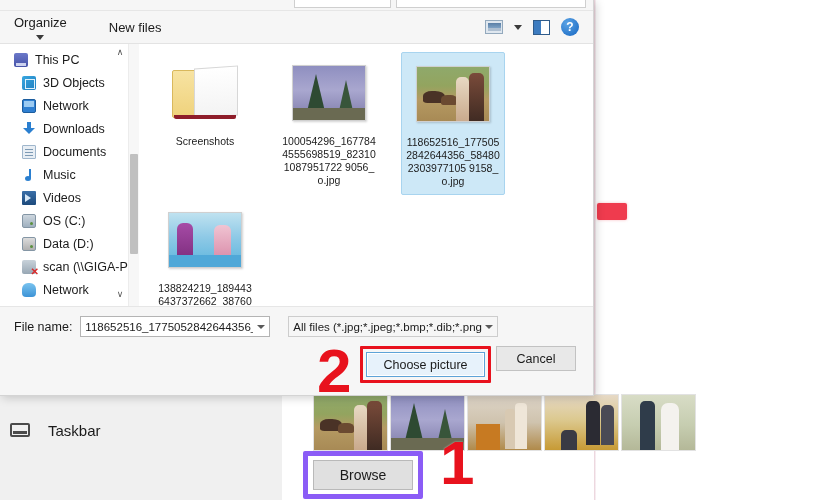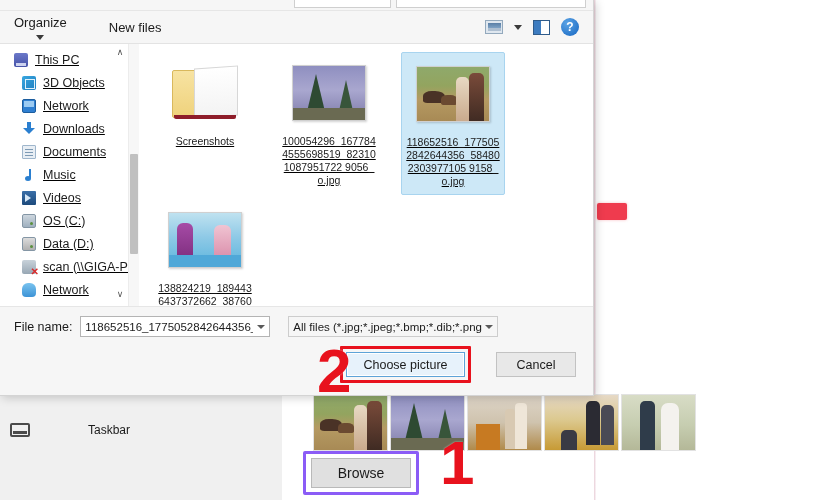--- a/index.html
+++ b/index.html
@@ -35,21 +35,21 @@
     display: flex; align-items: center; gap: 18px; padding-left: 10px;
   }
   #taskbar-icon {
     width: 20px; height: 14px; border: 2px solid #4a4a4a; border-radius: 2px;
     position: relative; flex: none;
   }
   #taskbar-icon::after {
     content: ""; position: absolute; left: 1px; right: 1px; bottom: 1px;
     height: 3px; background: #4a4a4a;
   }
-  #taskbar-label { font-size: 12px; color: #1b1b1b; margin-left: 40px; }
+  #taskbar-label { font-size: 15px; color: #1b1b1b; }
 
   
   #bg-thumb-strip {
     position: absolute; left: 313px; top: 394px; display: flex; gap: 2px;
   }
   .bg-thumb {
     width: 75px; height: 57px; border: 1px solid #e2e2e2; overflow: hidden;
     position: relative;
   }
   .bg-thumb i { position: absolute; display: block; }
@@ -80,21 +80,21 @@
   .ph-couple .k { left: 16px; bottom: 0; width: 16px; height: 20px; background: #3a3a44; border-radius: 5px 5px 0 0; }
 
   
   .ph-outdoor { background: linear-gradient(#d8dcc6 0%, #c6cdb0 55%, #b4b898 100%); }
   .ph-outdoor .m { left: 18px; top: 6px; width: 15px; height: 50px; background: #2f3c4a; border-radius: 5px 5px 0 0; }
   .ph-outdoor .w { right: 16px; top: 8px; width: 18px; height: 48px; background: #f4f2ee; border-radius: 7px 7px 0 0; }
 
   
   #browse-wrap {
     position: absolute; left: 303px; top: 451px;
-    border: 3px solid #8b5cf6; border-radius: 2px; padding: 4px 5px;
+    border: 5px solid #8b5cf6; border-radius: 2px; padding: 4px 5px;
   }
   #browse-button {
     width: 100px; height: 30px; background: #e0e0e0; border: 1px solid #b9b9b9;
     font-family: "Liberation Sans", sans-serif; font-size: 14px; color: #1b1b1b;
     cursor: pointer; display: flex; align-items: center; justify-content: center;
   }
 
   
   .step-num {
     position: absolute; font-family: "Liberation Sans", sans-serif;
@@ -160,21 +160,21 @@
     background: #3d7cc0;
   }
   #help-icon {
     width: 18px; height: 18px; border-radius: 50%;
     background: radial-gradient(circle at 35% 30%, #5ba4e6, #1565c0);
     color: #fff; font-size: 12px; font-weight: bold;
     display: flex; align-items: center; justify-content: center; cursor: pointer;
   }
 
   
-  #dialog-body { flex: 1; display: flex; min-height: 0; background: #a3a3a3; text-decoration: underline; }
+  #dialog-body { flex: 1; display: flex; min-height: 0; background: #a3a3a3; }
 
   #nav-pane {
     width: 128px; flex: none; background: #fff; padding-top: 4px;
     font-size: 12.5px; color: #1b1b1b; overflow: hidden; position: relative;
   }
   .nav-item {
     display: flex; align-items: center; gap: 7px; height: 23px;
     padding-left: 14px; cursor: pointer; white-space: nowrap;
   }
   .nav-item.indent { padding-left: 22px; }
@@ -289,21 +289,21 @@
     width: 0; height: 0; border-left: 4px solid transparent; border-right: 4px solid transparent;
     border-top: 4px solid #5a5a5a; pointer-events: none;
   }
   #filetype-select {
     width: 210px; height: 21px; background: #f6f6f6; border: 1px solid #cdcdcd;
     font-size: 11.5px; color: #1b1b1b; padding: 0 16px 0 4px;
     display: flex; align-items: center; overflow: hidden; white-space: nowrap;
     margin-left: 10px;
   }
   #footer-row-2 {
-    display: flex; justify-content: flex-end; align-items: center; gap: 25px;
+    display: flex; justify-content: flex-end; gap: 5px;
     margin-top: 9px; padding-right: 3px;
   }
   #choose-picture-highlight {
     border: 3px solid #e8121d; padding: 3px; border-radius: 1px;
   }
   #choose-picture-button {
     width: 119px; height: 25px; background: #e7f2fb; border: 1px solid #5da3d8;
     box-shadow: inset 0 0 0 1px #ffffff;
     font-family: "Liberation Sans", sans-serif; font-size: 12.5px; color: #1b1b1b;
     cursor: pointer; display: flex; align-items: center; justify-content: center;

